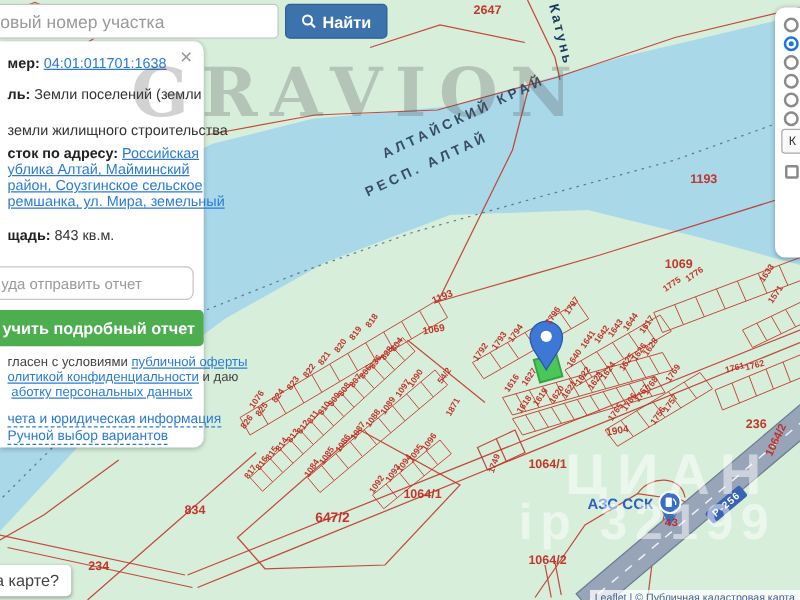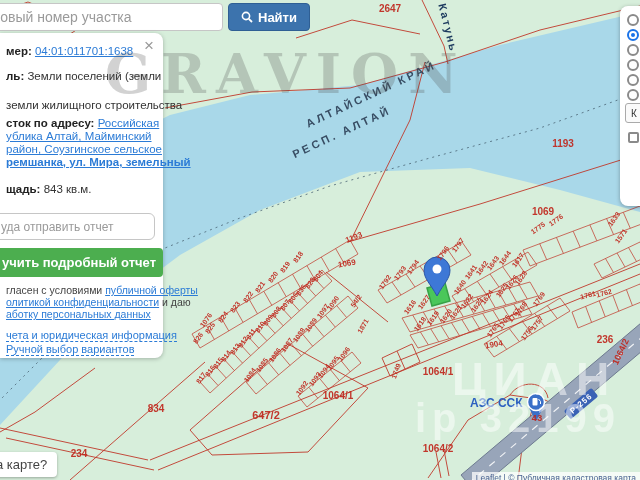--- a/index.html
+++ b/index.html
@@ -22,21 +22,21 @@
   
   #info-panel{position:absolute;left:0;top:33px;width:163px;height:325px;background:#fff;border-radius:0 8px 8px 0;box-shadow:0 1px 4px rgba(0,0,0,.25);z-index:41;font-size:11.5px;color:#333;}
   #info-panel .row{position:absolute;left:6px;right:6px;white-space:nowrap;overflow:visible;}
   #info-panel b{color:#222;}
   a.lnk{color:#2b7bd6;text-decoration:underline;cursor:pointer;}
   a.dashed-lnk{color:#2b7bd6;text-decoration:none;border-bottom:1px dashed #2b7bd6;cursor:pointer;}
   #panel-close{position:absolute;top:4px;right:9px;color:#999;font-size:17px;line-height:1;cursor:pointer;z-index:2;}
   #panel-email{position:absolute;left:-8px;top:180px;width:163px;height:27px;border:1px solid #c6c6c6;border-radius:6px;padding:0 8px;font-size:12px;color:#333;outline:none;}
   #panel-email::placeholder{color:#9a9a9a;}
   #report-btn{position:absolute;left:-8px;top:215px;width:171px;height:29px;background:#4cae4f;border:none;border-radius:4px;color:#fff;font-size:13px;font-weight:bold;cursor:pointer;text-align:left;padding-left:10px;}
-  .consent{font-size:10.5px;color:#444;line-height:1.25;}
+  .consent{font-size:10.5px;color:#444;line-height:1.25;text-align:center;}
   
   #layers-panel{position:absolute;left:620px;top:6px;width:40px;height:200px;background:#fff;border-radius:8px;box-shadow:0 1px 4px rgba(0,0,0,.3);z-index:40;}
   .radio{position:absolute;left:7px;width:12px;height:12px;border:2px solid #8a8a8a;border-radius:50%;background:#fff;cursor:pointer;}
   .radio.selected{border-color:#1a73e8;}
   .radio.selected::after{content:"";position:absolute;left:2px;top:2px;width:4px;height:4px;border-radius:50%;background:#1a73e8;}
   #layers-btn{position:absolute;left:5px;top:97px;width:32px;height:20px;background:#fafafa;border:1px solid #aaa;border-radius:3px;font-size:10px;color:#333;text-align:left;padding-left:5px;cursor:pointer;}
   #layers-check{position:absolute;left:8px;top:126px;width:11px;height:11px;border:2px solid #8a8a8a;border-radius:2px;background:#fff;cursor:pointer;}
   
   #whats-box{position:absolute;left:-14px;top:452px;height:25px;background:#fff;border-radius:4px;box-shadow:0 1px 3px rgba(0,0,0,.3);padding:5px 10px;font-size:13px;color:#444;z-index:40;white-space:nowrap;cursor:pointer;}
   #attribution{position:absolute;right:0;bottom:-4px;background:rgba(255,255,255,.75);font-size:8.5px;color:#47618f;padding:1px 4px;z-index:39;white-space:nowrap;}
@@ -335,21 +335,21 @@
     <div class="row" style="top:66px;">
       <span>земли жилищного строительства</span>
     </div>
 
     <div class="row" style="top:84px;">
       <b>сток по адресу:</b>
       <a class="lnk">Российская</a>
     </div>
     <div class="row" style="top:110px;"><a class="lnk">район, Соузгинское сельское</a></div>
     <div class="row" style="top:97px;"><a class="lnk">ублика Алтай, Майминский</a></div>
-    <div class="row" style="top:123px;font-weight:bold;"><a class="lnk">ремшанка, ул. Мира, земельный</a></div>
+    <div class="row" style="top:123px;"><a class="lnk">ремшанка, ул. Мира, земельный</a></div>
 
     <div class="row" style="top:150px;">
       <b>щадь:</b>
       <span>843 кв.м.</span>
     </div>
 
     <input id="panel-email" type="text" placeholder="уда отправить отчет" style="">
 
     <button id="report-btn">учить подробный отчет</button>
 

